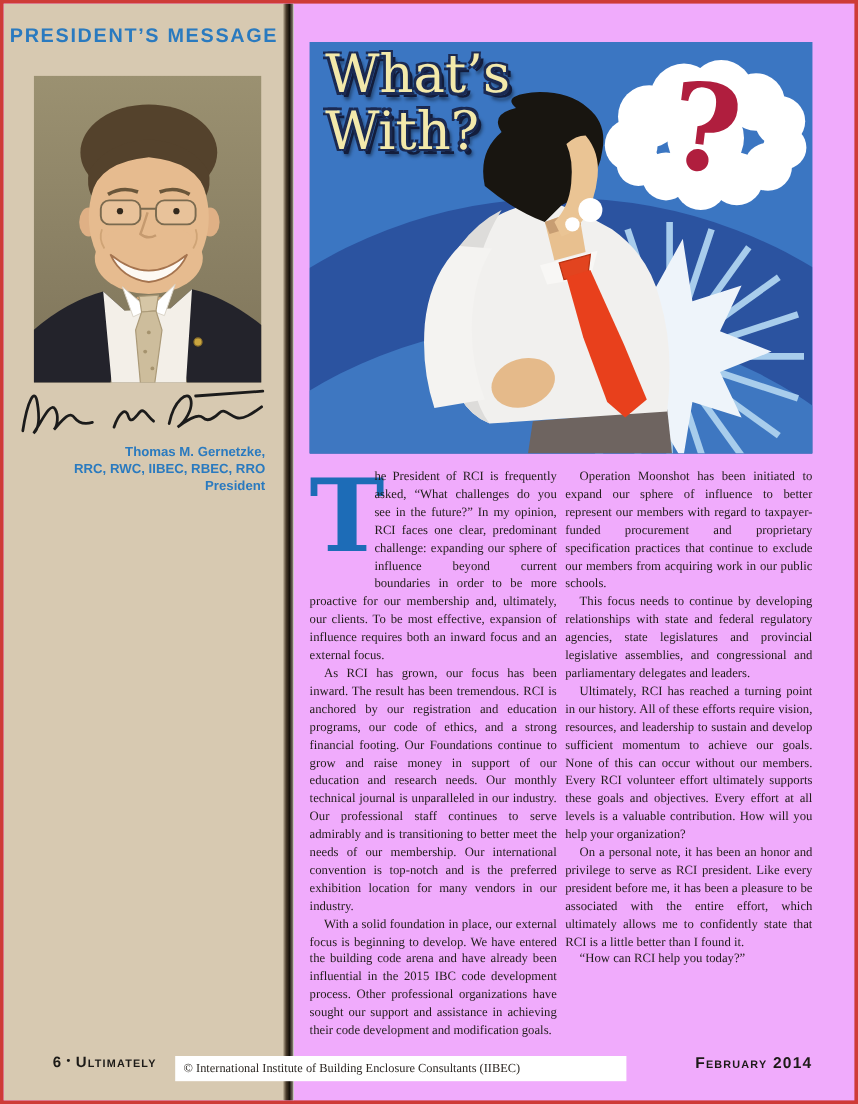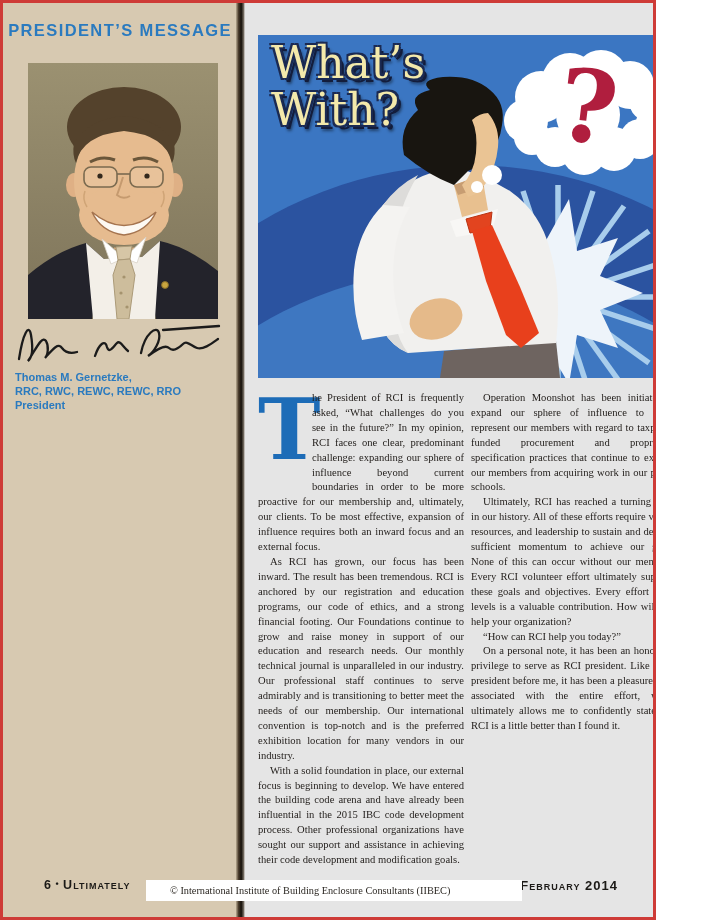--- a/index.html
+++ b/index.html
@@ -1,31 +1,31 @@
 <!DOCTYPE html>
 <html><head>
 <meta charset="utf-8">
 <style>
   html,body { margin:0; padding:0; background:#ffffff; }
   .page {
-    position:relative; width:656px; height:920px; box-sizing:border-box;
-    background:#e5e5e5; border:3px solid #ce3b37; overflow:hidden;
+    position:relative; width:715px; height:920px; box-sizing:border-box;
+    background:#f0abfc; border:3px solid #ce3b37; overflow:hidden;
     font-family:"Liberation Serif", serif; color:#1f1c19;
   }
   
   .sidebar { position:absolute; left:0; top:0; width:234px; height:914px; background:#d7c9b1; }
   .section-title {
     position:absolute; left:0; top:18px; width:100%;
     text-align:center; color:#2a7abf; font-family:"Liberation Sans", sans-serif;
     font-weight:bold; font-size:16.5px; letter-spacing:1.4px;
   }
   .photo { position:absolute; left:25px; top:60px; width:190px; height:256px; overflow:hidden; }
   .signature { position:absolute; left:8px; top:314px; width:218px; height:52px; }
   .author-block {
-    position:absolute; left:12px; top:368px; width:206px; 
+    position:absolute; left:12px; top:368px; width:206px; text-align:right;
     color:#2a7abf; font-family:"Liberation Sans", sans-serif; font-weight:bold;
     font-size:11px; line-height:13.8px;
   }
   
   .gutter {
     position:absolute; left:233px; top:0; width:9px; height:914px;
     background:linear-gradient(90deg,#b9ab92 0%, #4a3c2c 28%, #140f08 58%, #7d756a 88%, #f6f5f3 100%);
   }
   
   .hero { position:absolute; left:255px; top:32px; width:419px; height:343px; background:#3b76c2; overflow:hidden; }
@@ -51,21 +51,21 @@
   }
   
   .folio {
     position:absolute; left:41px; top:875px; font-family:"Liberation Sans", sans-serif;
     font-weight:bold; color:#1c1a17; font-size:12.5px; letter-spacing:.5px;
   }
   .folio .journal, .issue-date { font-variant:small-caps; letter-spacing:1px; }
   .folio .bullet { font-size:9px; vertical-align:2px; padding:0 4px; }
   .copyright {
     position:absolute; left:143px; top:877px; width:376px; height:21px; background:#ffffff;
-    display:flex; align-items:center; padding-left:24px; box-sizing:border-box;
+    display:flex; align-items:center; padding-left:7px; box-sizing:border-box;
     font-size:10.3px; color:#2b2722; white-space:nowrap; z-index:6;
   }
   .issue-date {
     position:absolute; right:35px; top:875px; font-family:"Liberation Sans", sans-serif;
     font-weight:bold; color:#1c1a17; font-size:13px;
   }
 </style>
 </head>
 <body>
 
@@ -121,21 +121,21 @@
           <path d="M8,42 C12,16 18,6 20,18 C22,30 22,40 17,44 C25,32 31,18 35,24 C38,29 37,38 34,41 C41,33 47,25 51,31 C54,35 59,37 66,35"></path>
           <path d="M84,39 C88,27 94,22 96,30 C98,37 102,30 106,26 C109,23 112,30 117,34"></path>
           <path d="M130,36 C134,16 146,8 148,16 C150,24 143,35 137,39 C145,33 154,27 158,31 C162,35 168,31 172,27 C176,23 180,29 186,31 C192,33 200,27 207,22"></path>
           <path d="M152,13 L208,9"></path>
         </g>
       </svg>
     </div>
 
     <div class="author-block">
       <div>Thomas M. Gernetzke,</div>
-      <div>RRC, RWC, REWC, REWC, RRO</div>
+      <div>RRC, RWC, IIBEC, RBEC, RRO</div>
       <div>President</div>
     </div>
   </div>
 
   <div class="gutter"></div>
 
   <div class="hero">
     <svg width="419" height="343" viewBox="0 0 419 343">
       <rect x="0" y="0" width="419" height="343" fill="#3b76c2"></rect>
       <ellipse cx="210" cy="480" rx="380" ry="350" fill="#2b53a0"></ellipse>
@@ -203,23 +203,24 @@
       <div>What’s</div>
       <div>With?</div>
     </div>
   </div>
 
   <div class="article">
       <p><span class="dropcap">T</span>he President of RCI is frequently asked, “What challenges do you see in the future?” In my opinion, RCI faces one clear, predominant challenge: expanding our sphere of influence beyond current boundaries in order to be more proactive for our membership and, ultimately, our clients. To be most effective, expansion of influence requires both an inward focus and an external focus.</p>
       <p>As RCI has grown, our focus has been inward. The result has been tremendous. RCI is anchored by our registration and education programs, our code of ethics, and a strong financial footing. Our Foundations continue to grow and raise money in support of our education and research needs. Our monthly technical journal is unparalleled in our industry. Our professional staff continues to serve admirably and is transitioning to better meet the needs of our membership. Our international convention is top-notch and is the preferred exhibition location for many vendors in our industry.</p>
       <p>With a solid foundation in place, our external focus is beginning to develop. We have entered the building code arena and have already been influential in the 2015 IBC code development process. Other professional organizations have sought our support and assistance in achieving their code development and modification goals.</p>
       <p>Operation Moonshot has been initiated to expand our sphere of influence to better represent our members with regard to taxpayer-funded procurement and proprietary specification practices that continue to exclude our members from acquiring work in our public schools.</p>
+      <p>This focus needs to continue by developing relationships with state and federal regulatory agencies, state legislatures and provincial legislative assemblies, and congressional and parliamentary delegates and leaders.</p>
       <p>Ultimately, RCI has reached a turning point in our history. All of these efforts require vision, resources, and leadership to sustain and develop sufficient momentum to achieve our goals. None of this can occur without our members. Every RCI volunteer effort ultimately supports these goals and objectives. Every effort at all levels is a valuable contribution. How will you help your organization?</p>
+      <p>On a personal note, it has been an honor and privilege to serve as RCI president. Like every president before me, it has been a pleasure to be associated with the entire effort, which ultimately allows me to confidently state that RCI is a little better than I found it.</p>
       <p>“How can RCI help you today?”</p>
-      <p>On a personal note, it has been an honor and privilege to serve as RCI president. Like every president before me, it has been a pleasure to be associated with the entire effort, which ultimately allows me to confidently state that RCI is a little better than I found it.</p>
     </div>
 
   <div class="folio">
     <span>6</span><span class="bullet">•</span><span class="journal">Ultimately</span>
   </div>
   <div class="copyright">
     <span>© International Institute of Building Enclosure Consultants (IIBEC)</span>
   </div>
   <div class="issue-date">February 2014</div>
 

